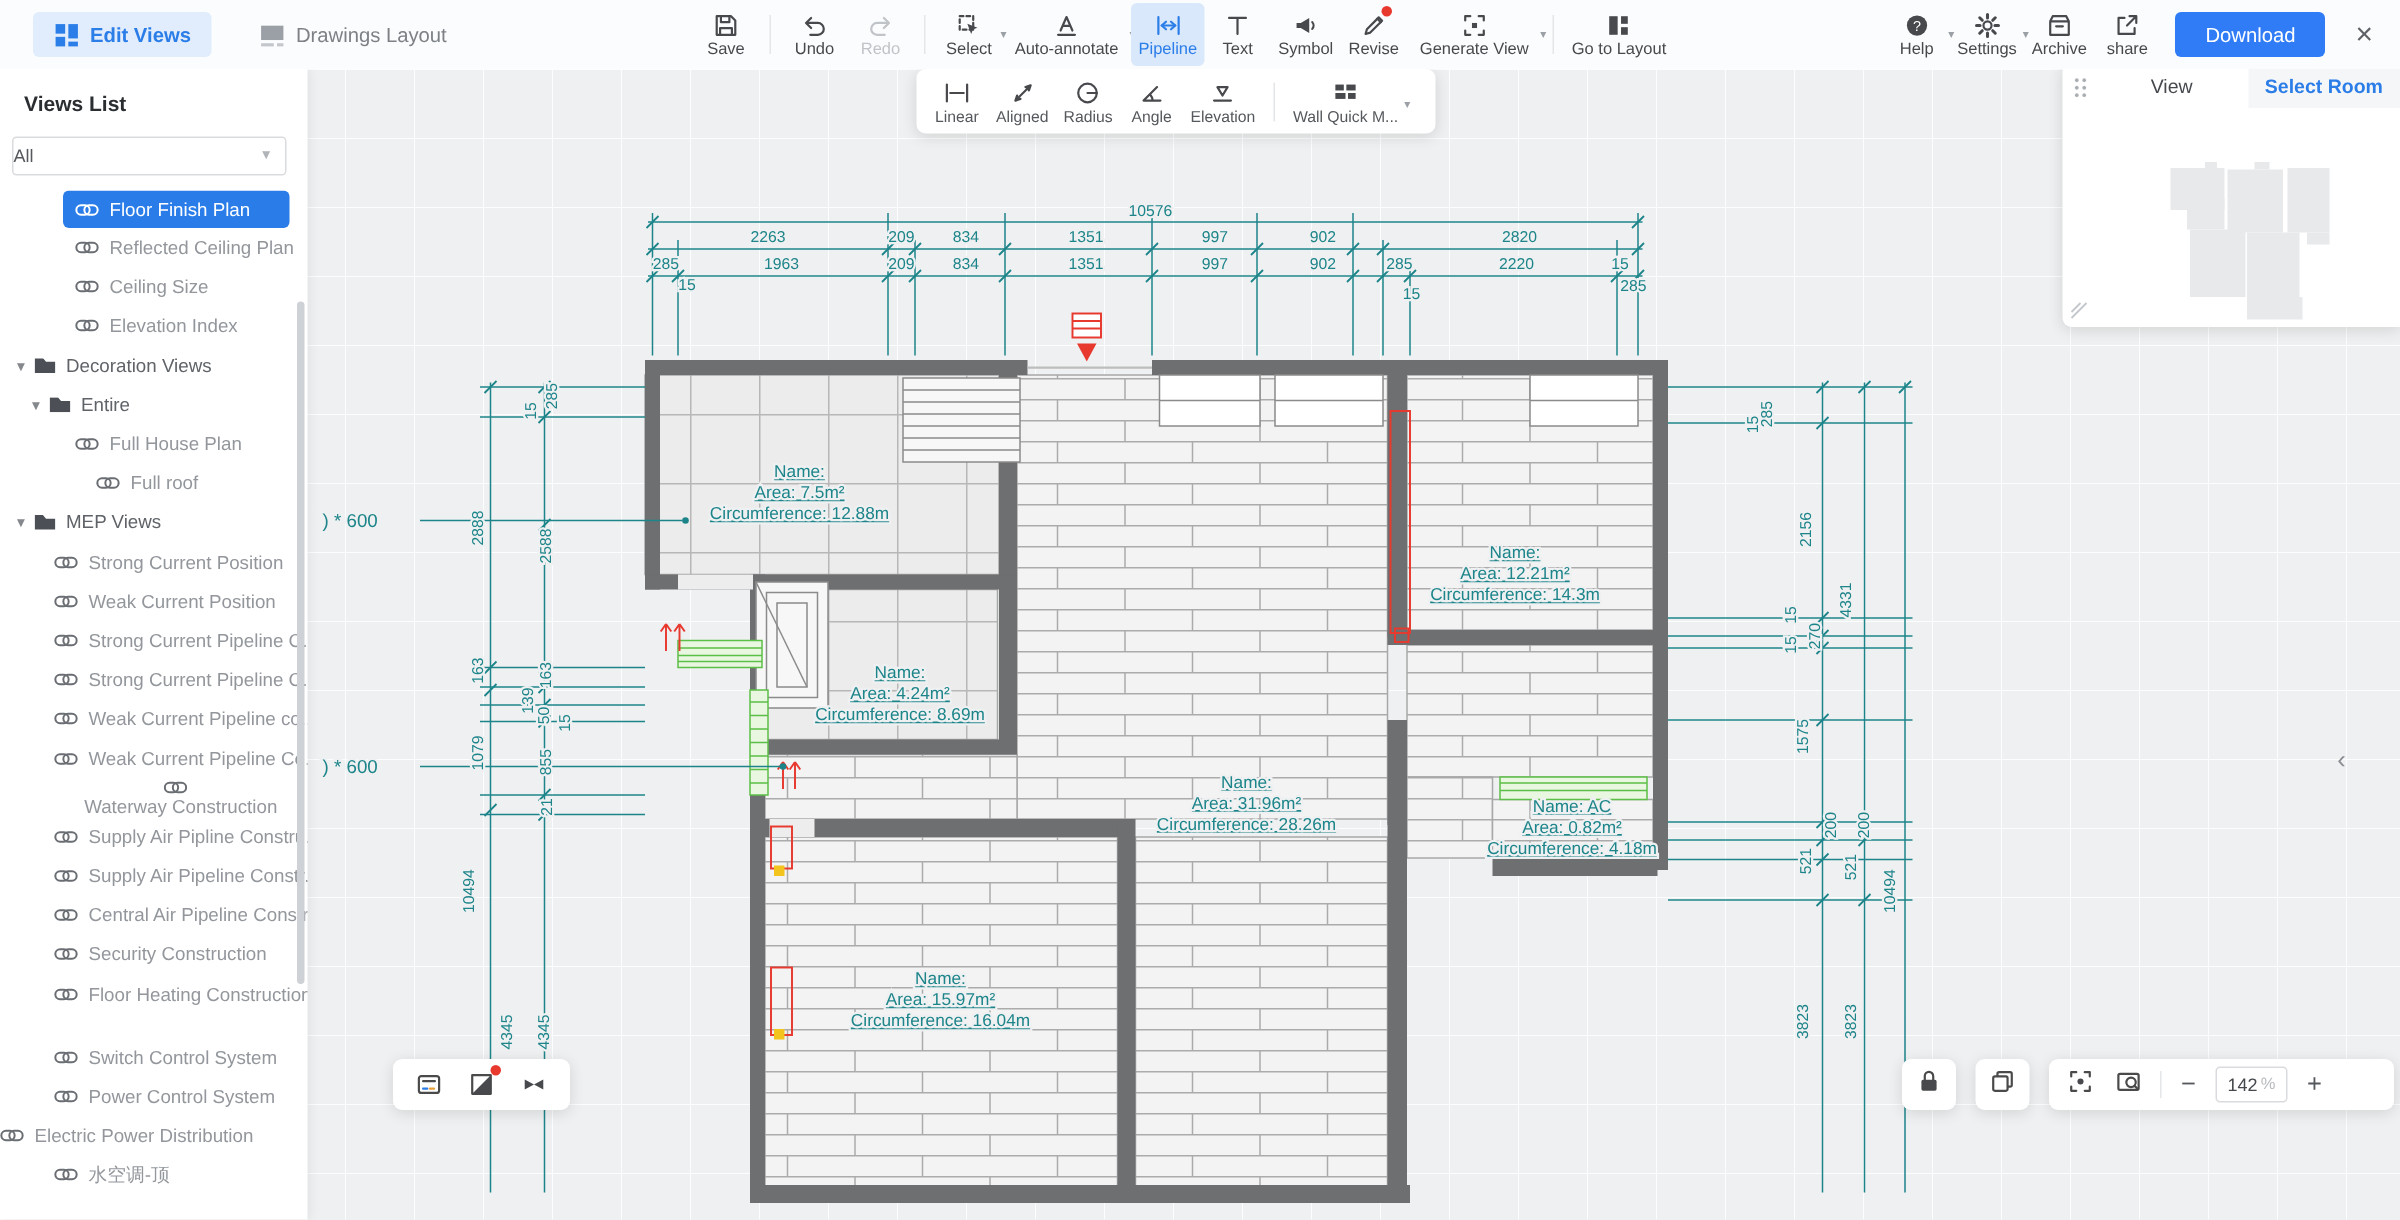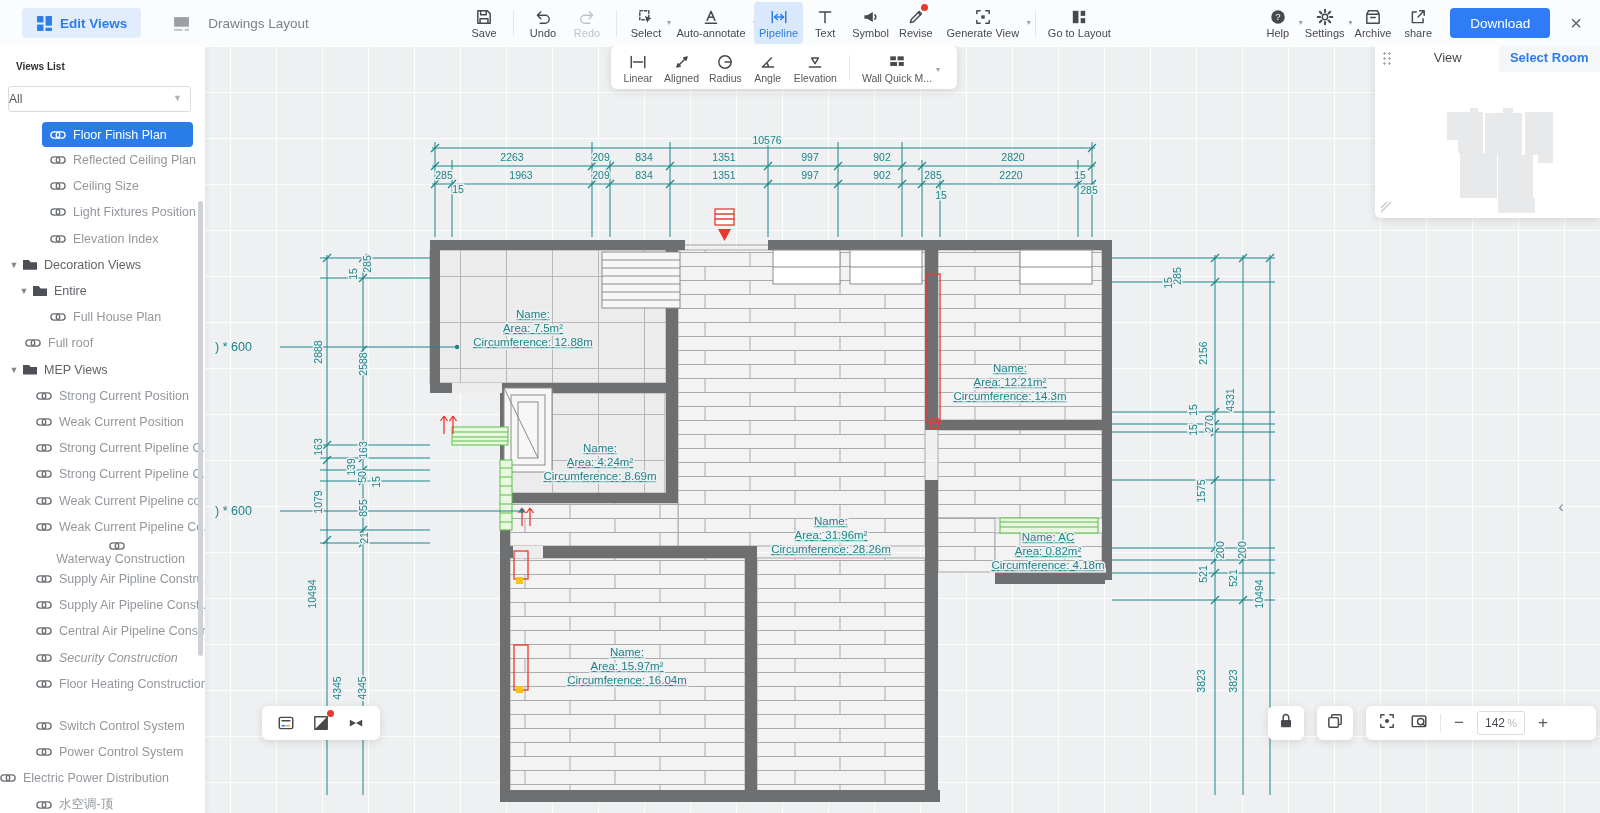--- a/index.html
+++ b/index.html
@@ -4,21 +4,21 @@
 <style>
   html,body{margin:0;padding:0;width:1600px;height:813px;overflow:hidden;
     font-family:"Liberation Sans","DejaVu Sans",sans-serif;background:#eef0f1;}
   *{box-sizing:border-box}
 
   
   .topbar{position:absolute;left:0;top:0;width:1600px;height:46px;background:#fbfcfd;z-index:10;}
   .tb-left{position:absolute;left:22px;top:0;height:46px;display:flex;align-items:center;gap:26px;}
   .edit-views{display:flex;align-items:center;gap:7px;background:#e1edfc;color:#2b7de8;font-weight:bold;
     font-size:13.5px;border:none;border-radius:4px;height:30px;padding:0 14px;cursor:pointer;}
-  .drawings-layout{display:flex;align-items:center;gap:18px;background:none;border:none;color:#7d8186;
+  .drawings-layout{display:flex;align-items:center;gap:7px;background:none;border:none;color:#7d8186;
     font-size:13.5px;cursor:pointer;}
   .mini-ic{width:17px;height:17px;display:inline-block}
   .mini-ic svg{width:100%;height:100%}
   .tb-center{position:absolute;left:462px;top:0;height:46px;display:flex;align-items:center;}
   .tb-right{position:absolute;right:10px;top:0;height:46px;display:flex;align-items:center;}
   .ti{position:relative;display:flex;flex-direction:column;align-items:center;justify-content:center;
     min-width:44px;height:42px;padding:2px 5px 1px;border-radius:4px;cursor:pointer;}
   .ti .ic{width:18px;height:18px;margin-bottom:1px}
   .ti .ic svg{width:18px;height:18px;stroke:#47494c;stroke-width:1.3;fill:none;stroke-linecap:round;stroke-linejoin:round}
   .ti .lb{font-size:11px;color:#47494c;white-space:nowrap;line-height:12px}
@@ -36,21 +36,21 @@
 
   
   .subbar{position:absolute;left:611px;top:46px;width:346px;height:43px;background:#fff;border-radius:0 0 4px 4px;
     box-shadow:0 3px 10px rgba(0,0,0,.13);display:flex;align-items:center;z-index:9;padding:0 6px;}
   .subbar .ti{min-width:42px;height:38px}
   .subbar .lb{font-size:10.5px;color:#55585c}
 
   
   .sidebar{position:absolute;left:0;top:46px;width:205px;height:767px;background:#fff;z-index:8;
     box-shadow:2px 0 6px rgba(0,0,0,.05);}
-  .sb-title{font-size:10px;font-weight:bold;color:#2b2e31;padding:15px 0 0 16px}
+  .sb-title{font-size:14px;font-weight:bold;color:#2b2e31;padding:15px 0 0 16px}
   .sb-filter{position:relative;margin:14px 14px 0 8px;height:26px;border:1px solid #d9dbde;border-radius:3px;
     display:flex;align-items:center;padding:0 0;font-size:12px;color:#55585c;cursor:pointer;background:#fff}
   .sb-filter .fcaret{position:absolute;right:8px;top:6px;color:#b0b3b7;font-size:9px}
   .vlist{margin-top:10px;height:690px;overflow:hidden;position:relative}
   .vrow{height:26.2px;display:flex;align-items:center;font-size:12.5px;color:#93979c;cursor:pointer;white-space:nowrap}
   .vrow .arrow{font-size:9px;color:#85888c;width:12px;text-align:center;margin-right:3px}
   .vrow .folder-ic{width:14px;height:10px;background:#4c5056;margin-right:7px;
     clip-path:polygon(0 0,40% 0,55% 25%,100% 25%,100% 100%,0 100%)}
   .vrow.folder{color:#5f6368}
   .vrow .link-ic{width:16px;height:12px;margin-right:7px;display:inline-block}
@@ -510,47 +510,40 @@
             <rect x="1" y="2.5" width="10" height="7" rx="3.5"></rect>
             <rect x="7" y="2.5" width="10" height="7" rx="3.5"></rect>
           </svg></span>
         <span class="vlab">Ceiling Size</span>
       </div>
       <div class="vrow" style="padding-left: 50px;">
         <span class="link-ic"><svg viewBox="0 0 18 12">
             <rect x="1" y="2.5" width="10" height="7" rx="3.5"></rect>
             <rect x="7" y="2.5" width="10" height="7" rx="3.5"></rect>
           </svg></span>
-        <span class="vlab">Light Fixtures Position</span>
-      </div>
-      <div class="vrow" style="padding-left: 50px;">
-        <span class="link-ic"><svg viewBox="0 0 18 12">
-            <rect x="1" y="2.5" width="10" height="7" rx="3.5"></rect>
-            <rect x="7" y="2.5" width="10" height="7" rx="3.5"></rect>
-          </svg></span>
         <span class="vlab">Elevation Index</span>
       </div>
       <div class="vrow folder" style="padding-left: 8px;">
         <span class="arrow">▼</span>
         <span class="folder-ic"></span>
         <span class="vlab">Decoration Views</span>
       </div>
       <div class="vrow folder" style="padding-left: 18px;">
         <span class="arrow">▼</span>
         <span class="folder-ic"></span>
         <span class="vlab">Entire</span>
       </div>
       <div class="vrow" style="padding-left: 50px;">
         <span class="link-ic"><svg viewBox="0 0 18 12">
             <rect x="1" y="2.5" width="10" height="7" rx="3.5"></rect>
             <rect x="7" y="2.5" width="10" height="7" rx="3.5"></rect>
           </svg></span>
         <span class="vlab">Full House Plan</span>
       </div>
-      <div class="vrow" style="padding-left: 25px;">
+      <div class="vrow" style="padding-left: 64px;">
         <span class="link-ic"><svg viewBox="0 0 18 12">
             <rect x="1" y="2.5" width="10" height="7" rx="3.5"></rect>
             <rect x="7" y="2.5" width="10" height="7" rx="3.5"></rect>
           </svg></span>
         <span class="vlab">Full roof</span>
       </div>
       <div class="vrow folder" style="padding-left: 8px;">
         <span class="arrow">▼</span>
         <span class="folder-ic"></span>
         <span class="vlab">MEP Views</span>
@@ -618,21 +611,21 @@
           </svg></span>
         <span class="vlab">Supply Air Pipeline Constr...</span>
       </div>
       <div class="vrow" style="padding-left: 36px;">
         <span class="link-ic"><svg viewBox="0 0 18 12">
             <rect x="1" y="2.5" width="10" height="7" rx="3.5"></rect>
             <rect x="7" y="2.5" width="10" height="7" rx="3.5"></rect>
           </svg></span>
         <span class="vlab">Central Air Pipeline Constr...</span>
       </div>
-      <div class="vrow" style="padding-left: 36px; font-style: italic;">
+      <div class="vrow" style="padding-left: 36px;">
         <span class="link-ic"><svg viewBox="0 0 18 12">
             <rect x="1" y="2.5" width="10" height="7" rx="3.5"></rect>
             <rect x="7" y="2.5" width="10" height="7" rx="3.5"></rect>
           </svg></span>
         <span class="vlab">Security Construction</span>
       </div>
       <div class="vrow" style="padding-left: 36px;">
         <span class="link-ic"><svg viewBox="0 0 18 12">
             <rect x="1" y="2.5" width="10" height="7" rx="3.5"></rect>
             <rect x="7" y="2.5" width="10" height="7" rx="3.5"></rect>

